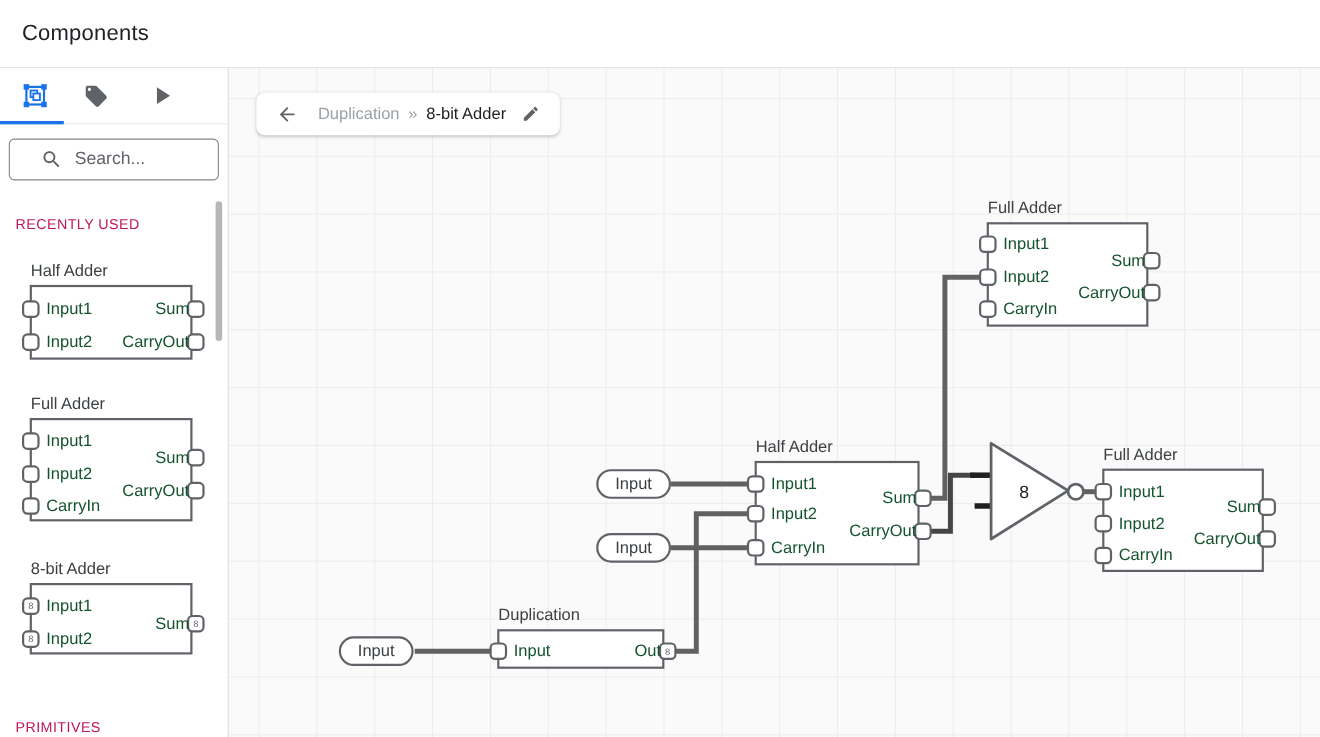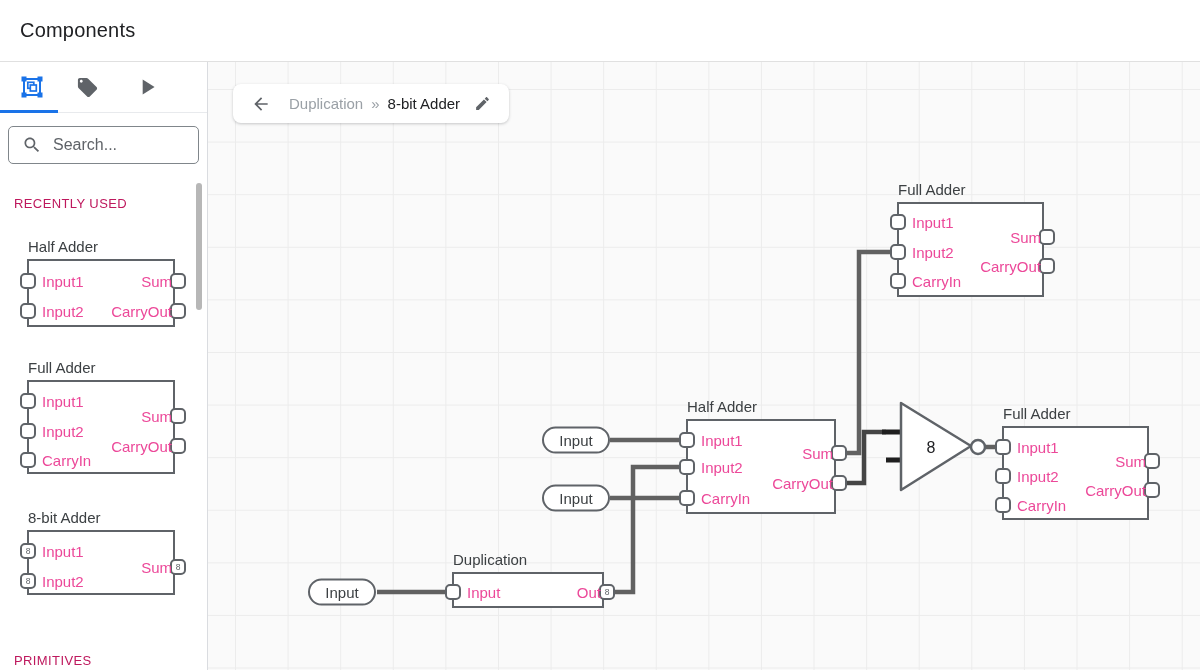--- a/index.html
+++ b/index.html
@@ -11,21 +11,21 @@
 
   
   .sidebar { position:absolute; left:0; top:62px; width:208px; height:608px; background:#fff;
     border-right:1px solid #dadce0; z-index:20; }
   .tabs { position:relative; height:51px; border-bottom:1px solid #e8eaed; display:flex; align-items:center; }
   .tab { position:absolute; top:0; height:50px; width:58px; display:flex; align-items:center;
     justify-content:center; background:none; border:none; cursor:pointer; }
   .tab:nth-child(1){ left:3px; } .tab:nth-child(2){ left:58px; } .tab:nth-child(3){ left:118px; }
   .tab-indicator { position:absolute; left:0; bottom:-1px; width:58px; height:3px; background:#1a73e8; }
   .searchbox { position:absolute; left:8px; top:64px; width:191px; height:38px; border:1px solid #80868b;
-    border-radius:5px; display:flex; align-items:center; padding-left:13px; background:#fff; }
+    border-radius:5px; display:flex; align-items:center; padding-left:28px; background:#fff; }
   .searchbox input { border:none; outline:none; font-size:16px; color:#3c4043; width:130px;
     margin-left:11px; font-family:inherit; background:transparent; }
   .searchbox input::placeholder { color:#5f6368; opacity:1; }
   .section-label { position:absolute; left:14px; font-size:13px; color:#be185d; letter-spacing:.4px; }
   .scroll-thumb { position:absolute; left:196px; top:121px; width:6px; height:127px;
     background:#b7b7b7; border-radius:3px; }
 
   
   .canvas { position:absolute; left:208px; top:62px; width:992px; height:608px; background-color:#fafafa;
     background-image:linear-gradient(to right,#ececec 1px,transparent 1px),
@@ -44,21 +44,21 @@
   .wire.dark { stroke:#454545; }
   .wire.black { stroke:#1f1f1f; stroke-width:5; }
 
   
   .comp { position:absolute; background:#fff; border:2px solid #5f6368; }
   .comp-title { position:absolute; left:-1px; top:-23px; font-size:15px; color:#3c4043; white-space:nowrap; }
   .port { position:absolute; width:16px; height:16px; background:#fff; border:2.5px solid #5f6368;
     border-radius:5px; transform:translate(-50%,-50%); display:flex; align-items:center;
     justify-content:center; cursor:crosshair; }
   .port span { font-size:8.5px; color:#5f6368; line-height:1; }
-  .port-label { position:absolute; font-size:15px; color:#ec4899; transform:translateY(-50%); white-space:nowrap; }
+  .port-label { position:absolute; font-size:15px; color:#14532d; transform:translateY(-50%); white-space:nowrap; }
   .port-label.in { left:13px; } .port-label.out { right:1px; }
 
   .pill { position:absolute; width:68px; height:27px; background:#fff; border:2px solid #5f6368;
     border-radius:14px; transform:translateY(-50%); display:flex; align-items:center;
     justify-content:center; font-size:15px; color:#3c4043; cursor:grab; }
 </style>
 </head>
 <body>
 
 <header class="topbar">

